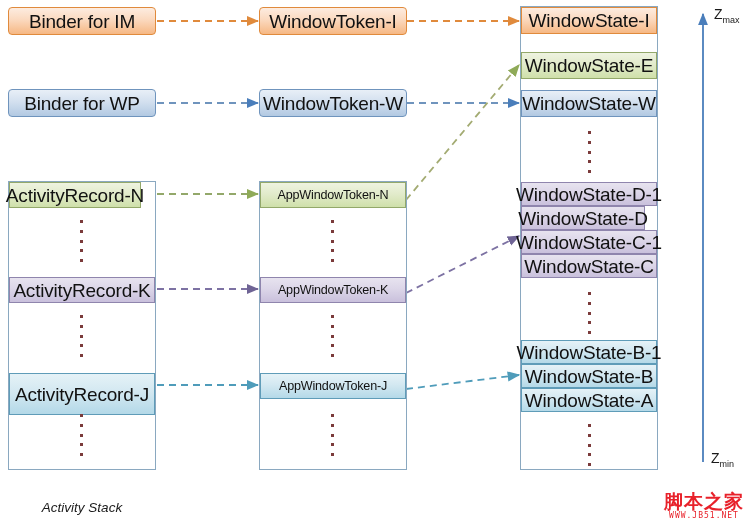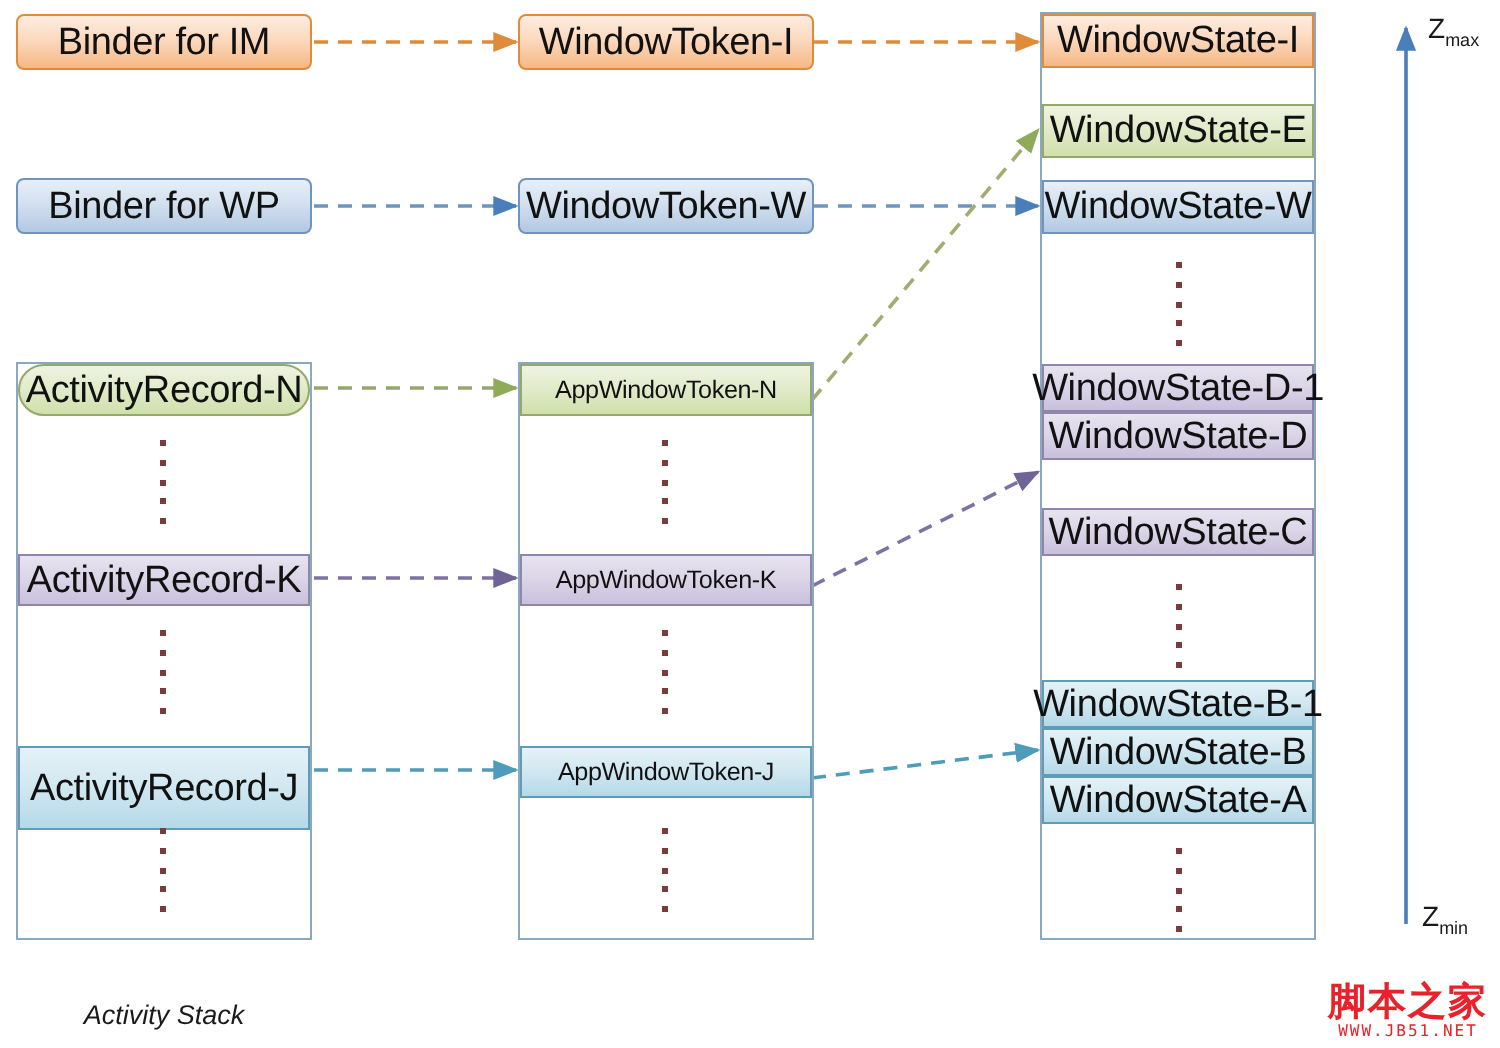--- a/index.html
+++ b/index.html
@@ -135,21 +135,21 @@
 
   <div class="box rounded c-blue" style="left:8px;top:89px;width:148px;height:28px;">
     <span>Binder for WP</span>
   </div>
   <div class="box rounded c-blue" style="left:259px;top:89px;width:148px;height:28px;">
     <span>WindowToken-W</span>
   </div>
 
   <div class="stack-frame" style="left:8px;top:181px;width:148px;height:289px;"></div>
 
-  <div class="box c-green" style="left:9px;top:182px;width:146px;height:26px;border-radius:13px;">
+  <div class="box c-green" style="left:9px;top:182px;width:132px;height:26px;">
     <span>ActivityRecord-N</span>
   </div>
   <div class="vdots" style="left:79px;top:220px;width:4px;height:42px;">
     <i></i>
       <i></i>
       <i></i>
       <i></i>
       <i></i>
   </div>
 
@@ -225,22 +225,25 @@
     <i></i>
       <i></i>
       <i></i>
       <i></i>
       <i></i>
   </div>
 
   <div class="box c-purple" style="left:521px;top:182px;width:136px;height:24px;">
     <span>WindowState-D-1</span>
   </div>
-  <div class="box c-purple" style="left:521px;top:206px;width:136px;height:24px;">
+  <div class="box c-purple" style="left:521px;top:206px;width:124px;height:24px;">
     <span>WindowState-D</span>
+  </div>
+  <div class="box c-purple" style="left:521px;top:230px;width:136px;height:24px;">
+    <span>WindowState-C-1</span>
   </div>
   <div class="box c-purple" style="left:521px;top:254px;width:136px;height:24px;">
     <span>WindowState-C</span>
   </div>
   <div class="vdots" style="left:587px;top:292px;width:4px;height:42px;">
     <i></i>
       <i></i>
       <i></i>
       <i></i>
       <i></i>

